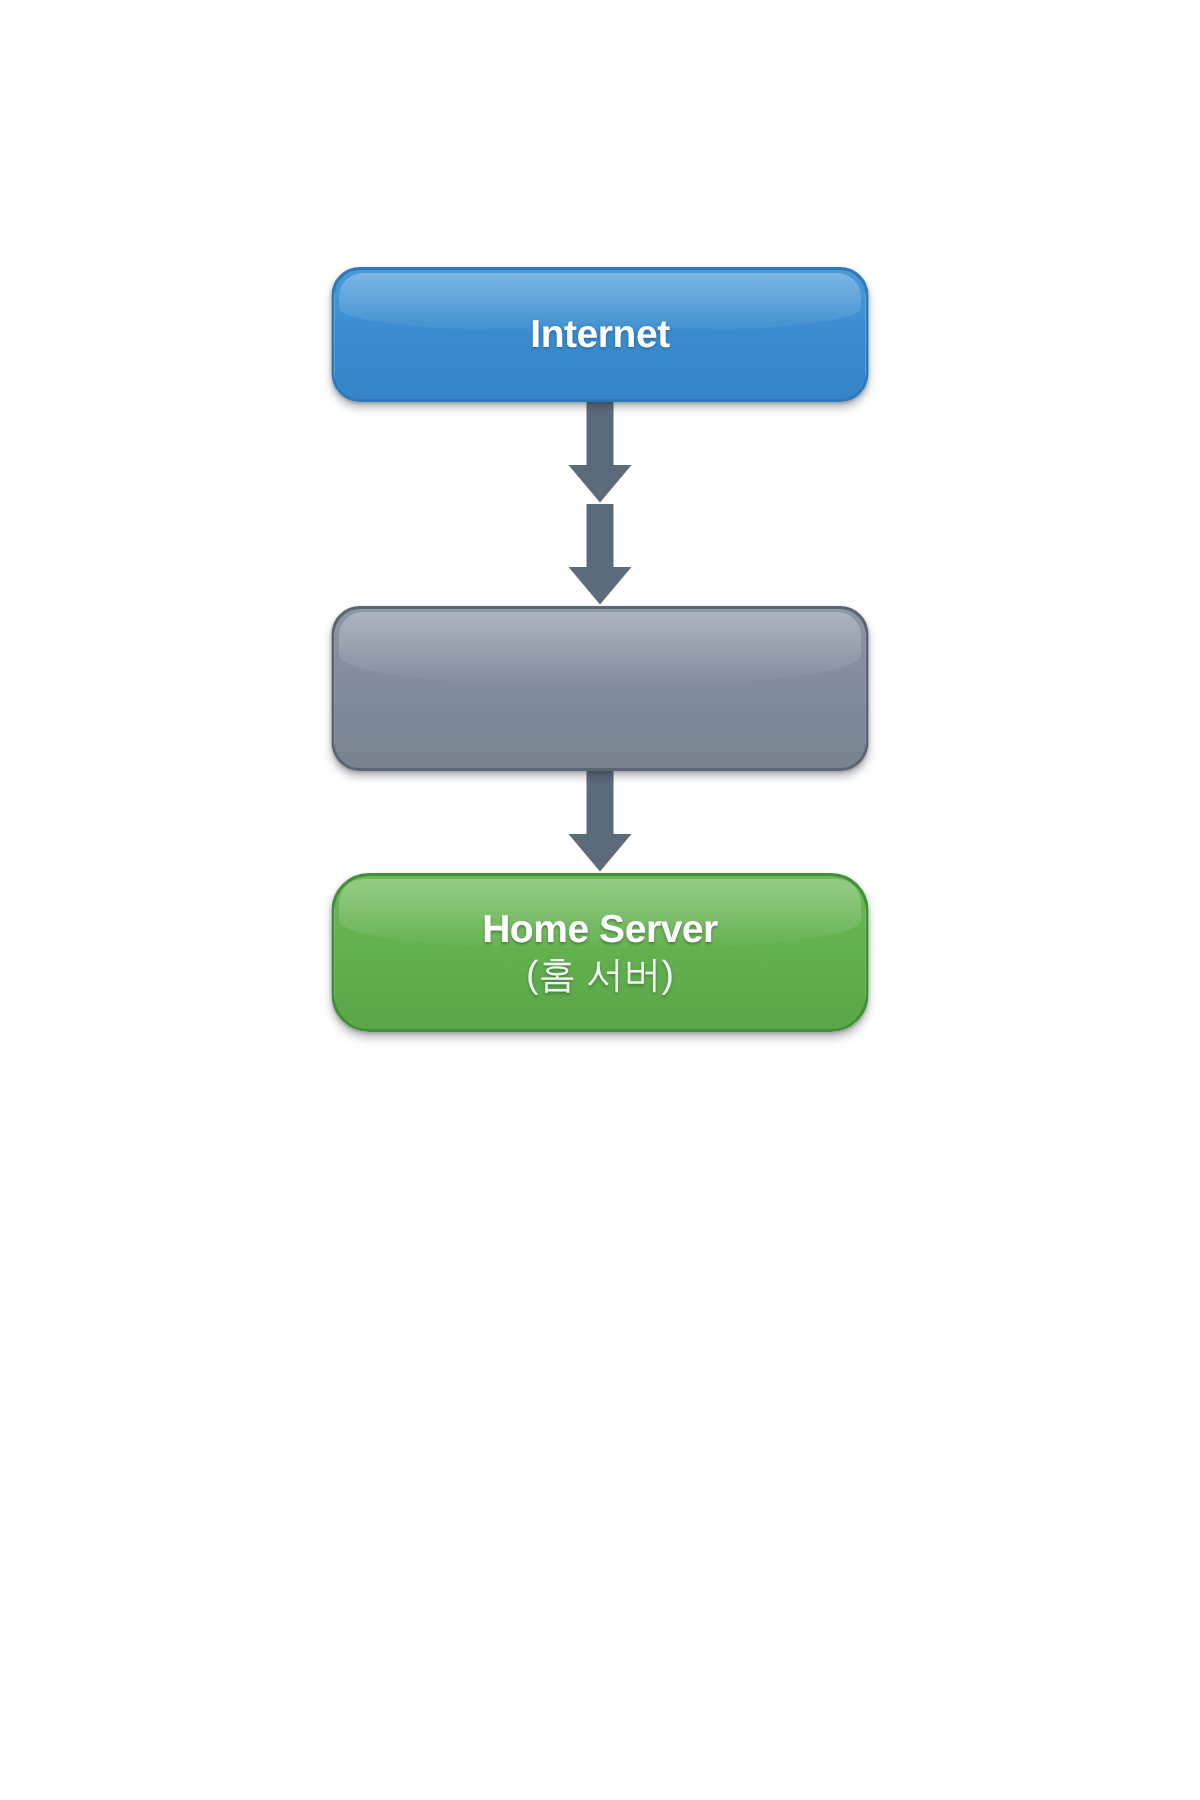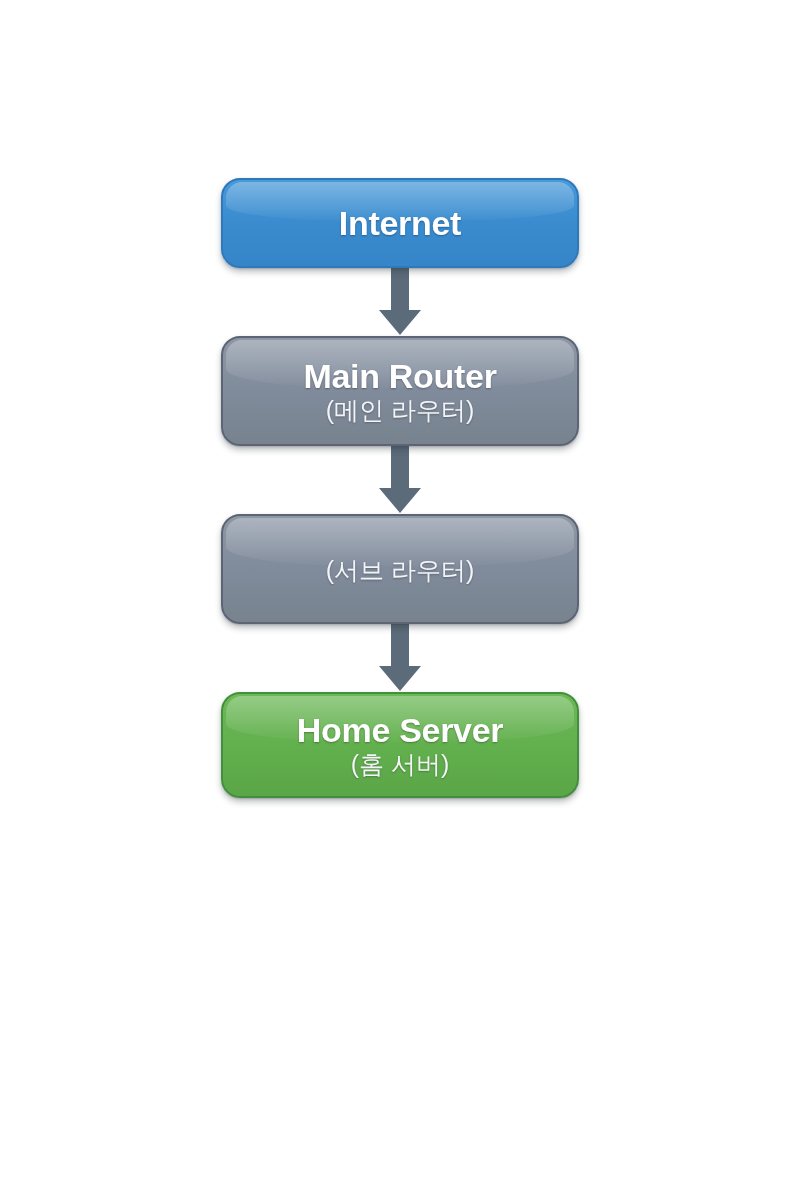--- a/index.html
+++ b/index.html
@@ -59,21 +59,21 @@
     background: linear-gradient(to bottom,
                 rgba(255,255,255,0.28), rgba(255,255,255,0.02));
     pointer-events: none;
   }
 
   .node .title {
     position: relative;
     z-index: 2;
     color: #ffffff;
     font-weight: bold;
-    font-size: 34px;
+    font-size: 26px;
     line-height: 1.06;
     letter-spacing: -0.3px;
     text-shadow: 0 1px 2px rgba(0,0,0,0.30);
     white-space: nowrap;
   }
   .node .subtitle {
     position: relative;
     z-index: 2;
     color: #f2f4f7;
     font-weight: normal;
@@ -100,20 +100,21 @@
     background: linear-gradient(to bottom, #4a9ad9 0%, #3a8ccf 48%, #3585c8 100%);
     border-color: #2d79bb;
   }
   .node.gray {
     background: linear-gradient(to bottom, #8d97a6 0%, #808b9c 48%, #78838f 100%);
     border-color: #5b6574;
   }
   .node.green {
     background: linear-gradient(to bottom, #6cb857 0%, #63b04e 48%, #5aa648 100%);
     border-color: #43903a;
+    border-radius: 25px;
   }
 
   
   .arrow {
     display: block;
     width: 44px;
     height: 68px;
   }
   .arrow svg { display: block; }
 </style>
@@ -126,33 +127,28 @@
     <div class="node blue single">
       <div class="title">Internet</div>
     </div>
 
     <div class="arrow">
       <svg width="44" height="68" viewBox="0 0 44 68" xmlns="http://www.w3.org/2000/svg" aria-hidden="true">
         <polygon points="13,0 31,0 31,42 43,42 22,67 1,42 13,42" fill="#5c6b7a"></polygon>
       </svg>
     </div>
 
-    <div class="node gray dual">
-      <div class="title">Main Router</div>
-      <div class="subtitle">(메인 라우터)</div>
-    </div>
 
     <div class="arrow">
       <svg width="44" height="68" viewBox="0 0 44 68" xmlns="http://www.w3.org/2000/svg" aria-hidden="true">
         <polygon points="13,0 31,0 31,42 43,42 22,67 1,42 13,42" fill="#5c6b7a"></polygon>
       </svg>
     </div>
 
     <div class="node gray dual">
-      <div class="subtitle">(서브 라우터)</div>
     </div>
 
     <div class="arrow">
       <svg width="44" height="68" viewBox="0 0 44 68" xmlns="http://www.w3.org/2000/svg" aria-hidden="true">
         <polygon points="13,0 31,0 31,42 43,42 22,67 1,42 13,42" fill="#5c6b7a"></polygon>
       </svg>
     </div>
 
     <div class="node green dual compact">
       <div class="title">Home Server</div>

